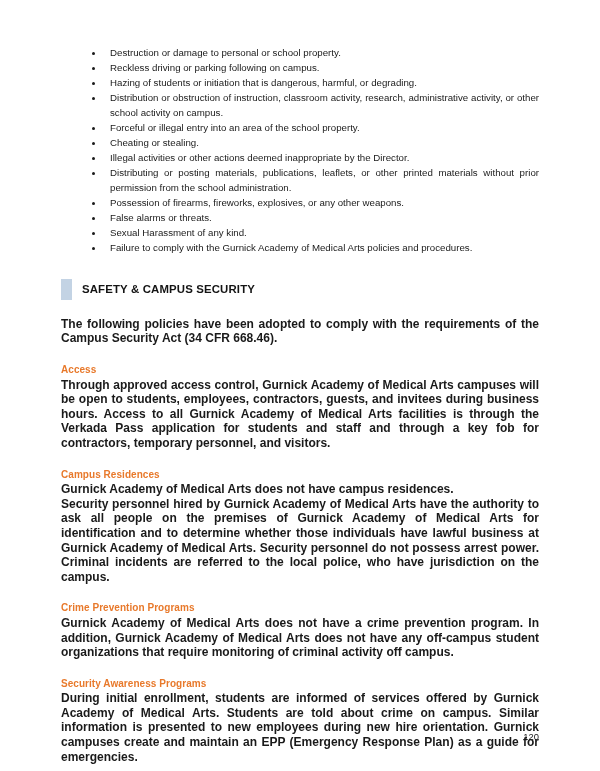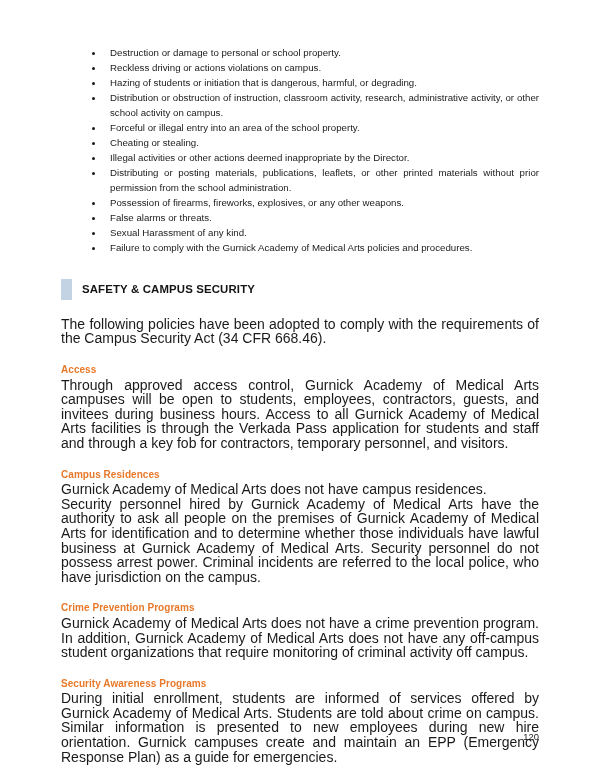--- a/index.html
+++ b/index.html
@@ -78,26 +78,27 @@
     font-weight: bold;
     letter-spacing: 0.15px;
     color: #141414;
     padding-left: 10px;
     display: flex;
     align-items: center;
   }
 
   
   p.body {
-    font-size: 14px;
+    font-size: 12px;
     line-height: 14.6px;
     text-align: justify;
     text-justify: inter-word;
     color: #1a1a1a;
     margin: 0;
+    font-weight: bold;
   }
   p.body.intro { margin-top: 17px; }
   p.body.spaced { margin-top: 14.6px; }
 
   
   h3.subheading {
     font-size: 10px;
     font-weight: bold;
     color: #e8792b;
     margin: 0;
@@ -118,21 +119,21 @@
   }
 </style>
 </head>
 <body>
 
 <div class="page">
   <div class="content">
 
     <ul class="bullets">
       <li>Destruction or damage to personal or school property.</li>
-      <li>Reckless driving or actions violations on campus.</li>
+      <li>Reckless driving or parking following on campus.</li>
       <li>Hazing of students or initiation that is dangerous, harmful, or degrading.</li>
       <li>Distribution or obstruction of instruction, classroom activity, research, administrative activity, or other school activity on campus.</li>
       <li>Forceful or illegal entry into an area of the school property.</li>
       <li>Cheating or stealing.</li>
       <li>Illegal activities or other actions deemed inappropriate by the Director.</li>
       <li>Distributing or posting materials, publications, leaflets, or other printed materials without prior permission from the school administration.</li>
       <li>Possession of firearms, fireworks, explosives, or any other weapons.</li>
       <li>False alarms or threats.</li>
       <li>Sexual Harassment of any kind.</li>
       <li>Failure to comply with the Gurnick Academy of Medical Arts policies and procedures.</li>

